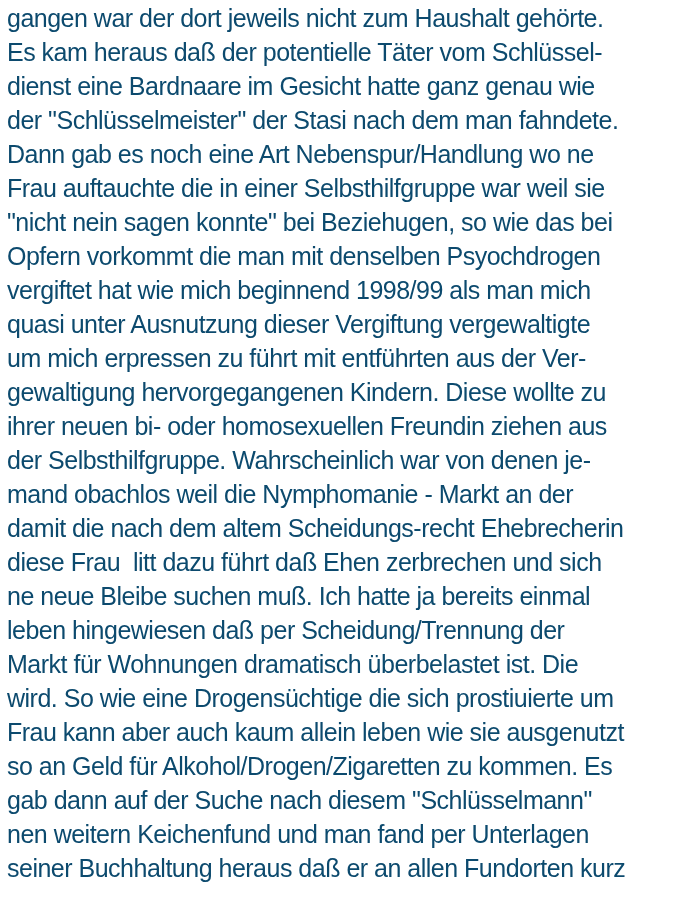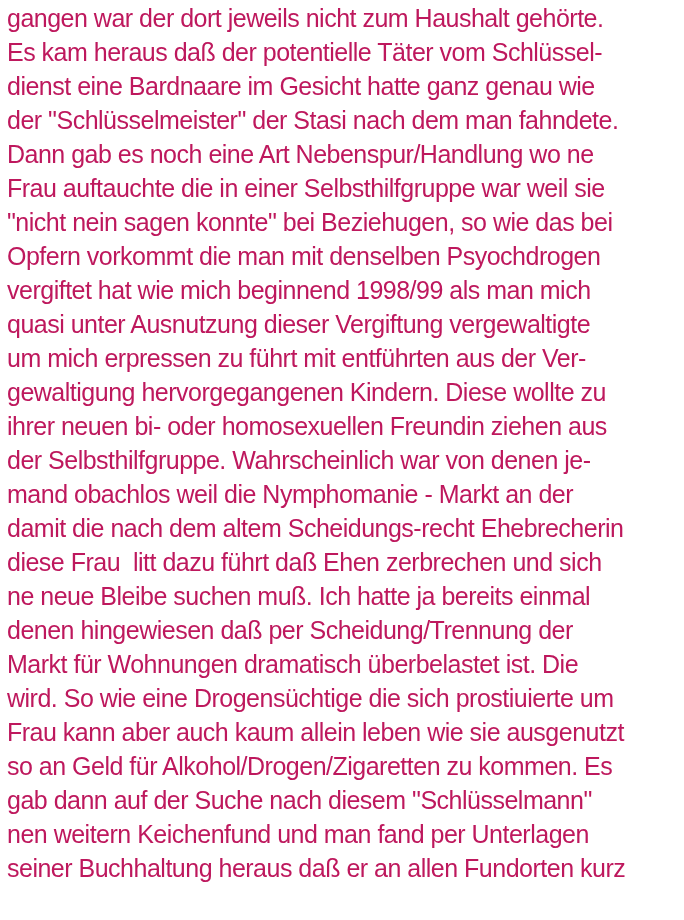--- a/index.html
+++ b/index.html
@@ -30,40 +30,40 @@
   }
   .line {
     white-space: pre;       
     height: 34px;
   }
 </style>
 </head>
 <body style="background: rgb(255, 255, 255);">
 
 <div class="page">
-  <div class="text-block" id="text-block" style="color: #be185d;">
+  <div class="text-block" id="text-block" style="color: #0c4a6e;">
       <div class="line">gangen war der dort jeweils nicht zum Haushalt gehörte.</div>
       <div class="line">Es kam heraus daß der potentielle Täter vom Schlüssel-</div>
       <div class="line">dienst eine Bardnaare im Gesicht hatte ganz genau wie</div>
       <div class="line">der "Schlüsselmeister" der Stasi nach dem man fahndete.</div>
       <div class="line">Dann gab es noch eine Art Nebenspur/Handlung wo ne</div>
       <div class="line">Frau auftauchte die in einer Selbsthilfgruppe war weil sie</div>
       <div class="line">"nicht nein sagen konnte" bei Beziehugen, so wie das bei</div>
       <div class="line">Opfern vorkommt die man mit denselben Psyochdrogen</div>
       <div class="line">vergiftet hat wie mich beginnend 1998/99 als man mich</div>
       <div class="line">quasi unter Ausnutzung dieser Vergiftung vergewaltigte</div>
       <div class="line">um mich erpressen zu führt mit entführten aus der Ver-</div>
       <div class="line">gewaltigung hervorgegangenen Kindern. Diese wollte zu</div>
       <div class="line">ihrer neuen bi- oder homosexuellen Freundin ziehen aus</div>
       <div class="line">der Selbsthilfgruppe. Wahrscheinlich war von denen je-</div>
       <div class="line">mand obachlos weil die Nymphomanie - Markt an der</div>
       <div class="line">damit die nach dem altem Scheidungs-recht Ehebrecherin</div>
       <div class="line">diese Frau  litt dazu führt daß Ehen zerbrechen und sich</div>
       <div class="line">ne neue Bleibe suchen muß. Ich hatte ja bereits einmal</div>
-      <div class="line">denen hingewiesen daß per Scheidung/Trennung der</div>
+      <div class="line">leben hingewiesen daß per Scheidung/Trennung der</div>
       <div class="line">Markt für Wohnungen dramatisch überbelastet ist. Die</div>
       <div class="line">wird. So wie eine Drogensüchtige die sich prostiuierte um</div>
       <div class="line">Frau kann aber auch kaum allein leben wie sie ausgenutzt</div>
       <div class="line">so an Geld für Alkohol/Drogen/Zigaretten zu kommen. Es</div>
       <div class="line">gab dann auf der Suche nach diesem "Schlüsselmann"</div>
       <div class="line">nen weitern Keichenfund und man fand per Unterlagen</div>
       <div class="line">seiner Buchhaltung heraus daß er an allen Fundorten kurz</div>
     </div>
 </div>
 

